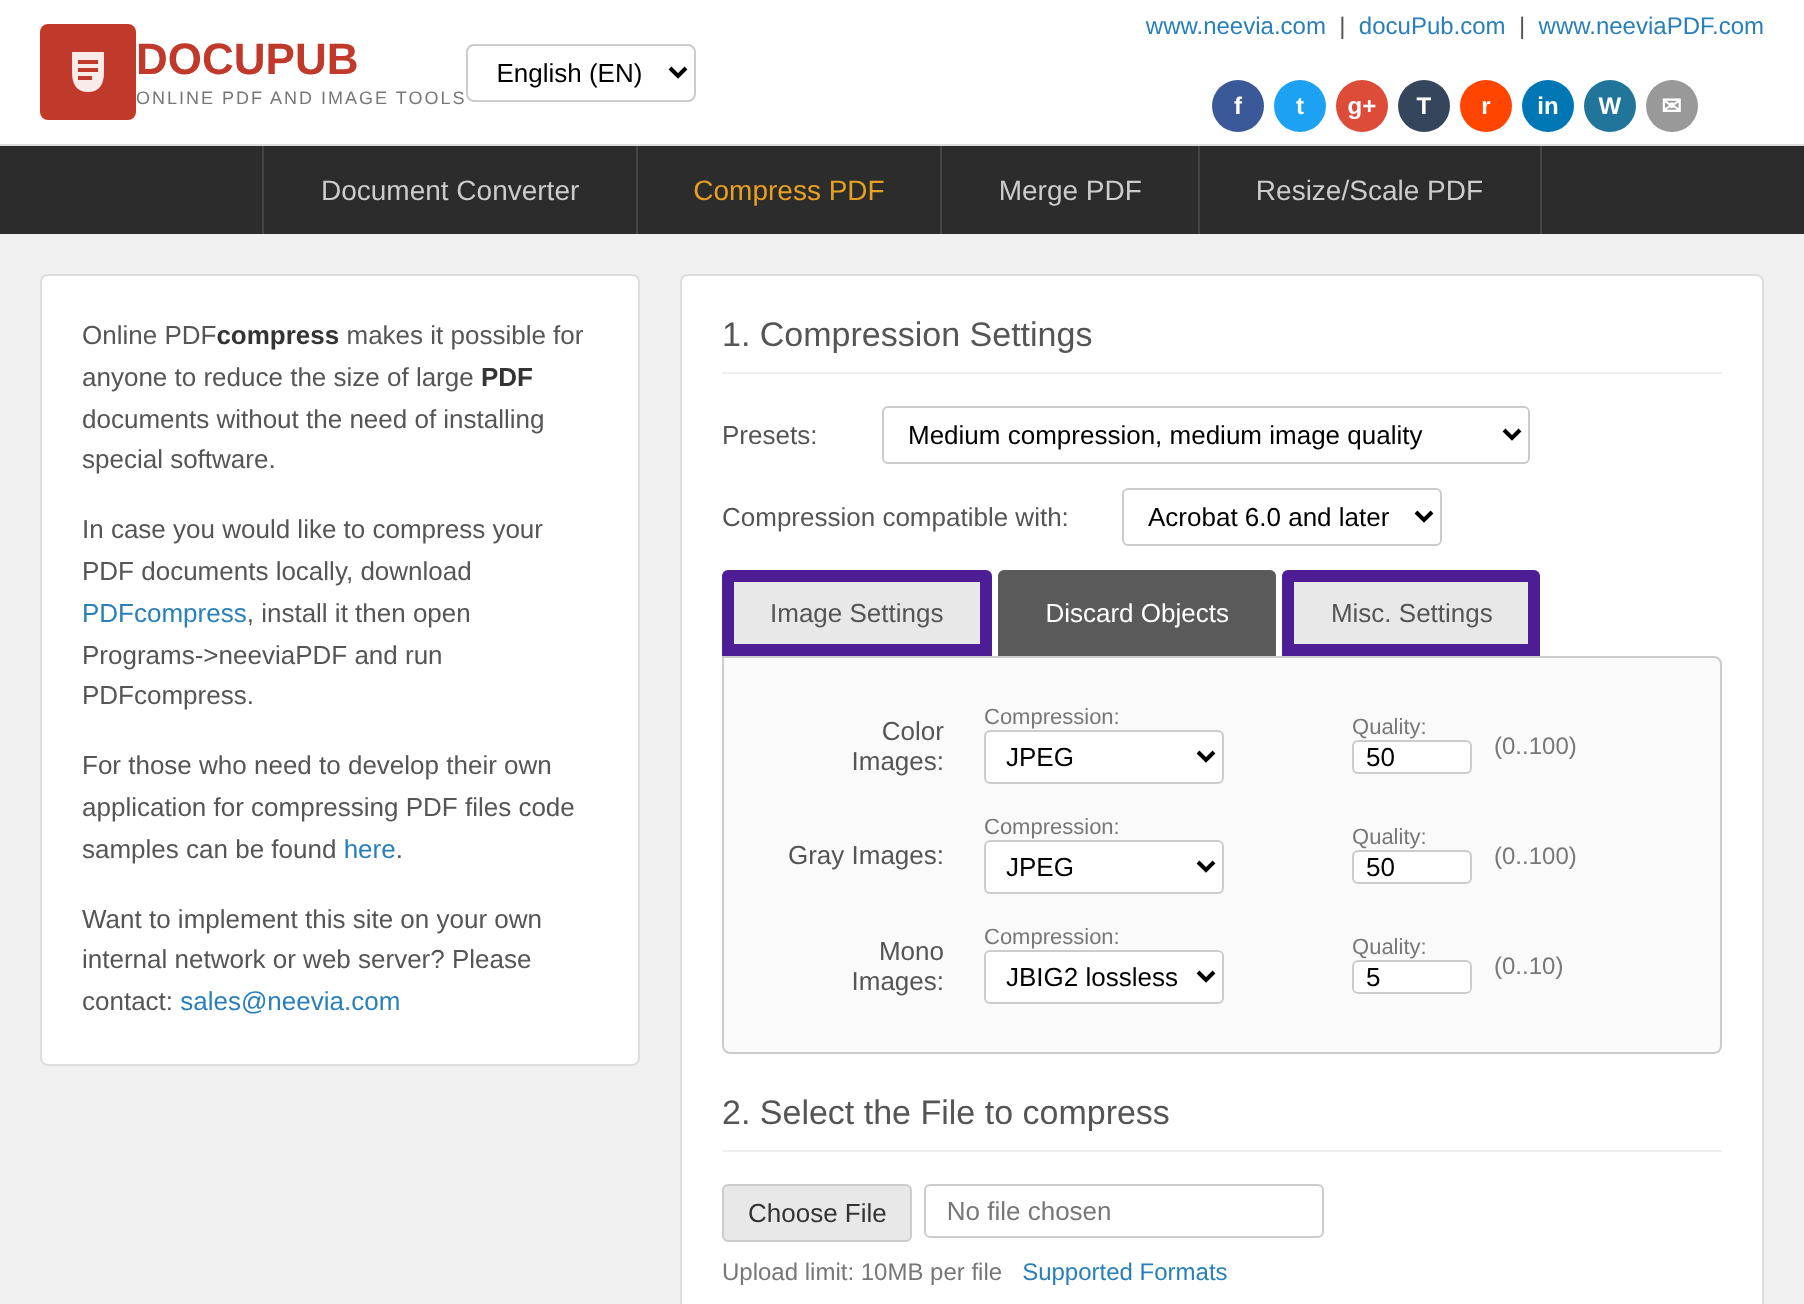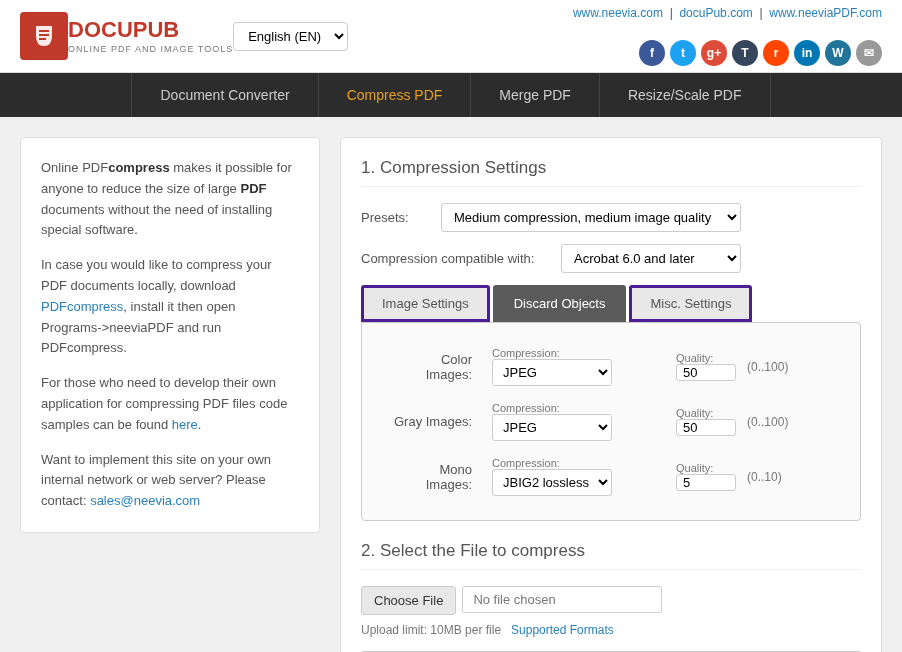--- a/index.html
+++ b/index.html
@@ -25,21 +25,21 @@
     }
     .logo-img svg { width: 40px; height: 40px; }
     .logo-text { line-height: 1.2; }
     .logo-text .brand { font-size: 22px; font-weight: bold; color: #333; }
     .logo-text .brand span { color: #c0392b; }
     .logo-text .tagline { font-size: 9px; color: #777; letter-spacing: 1px; text-transform: uppercase; }
     .lang-select {
       border: 1px solid #ccc; border-radius: 4px; padding: 5px 10px;
       font-size: 13px; background: #fff; cursor: pointer;
     }
-    .top-right { display: flex; flex-direction: column; align-items: flex-end; gap: 20px; }
+    .top-right { display: flex; flex-direction: column; align-items: center; gap: 20px; }
     .top-links { font-size: 12px; color: #555; }
     .top-links a { color: #2980b9; text-decoration: none; }
     .social-icons { display: flex; gap: 5px; }
     .social-icon {
       width: 26px; height: 26px; border-radius: 50%;
       display: flex; align-items: center; justify-content: center;
       color: #fff; font-size: 12px; font-weight: bold; cursor: pointer;
       text-decoration: none;
     }
 
@@ -101,27 +101,27 @@
     
     .form-row {
       display: flex; align-items: center; margin-bottom: 12px;
     }
     .form-label { width: 80px; font-size: 13px; color: #555; flex-shrink: 0; }
     .form-label-compat { width: 200px; font-size: 13px; color: #555; flex-shrink: 0; }
     .form-select {
       border: 1px solid #ccc; border-radius: 3px; padding: 5px 8px;
       font-size: 13px; background: #fff; cursor: pointer;
     }
-    .form-select-wide { width: 300px; }
-    .form-select-compat { width: 180px; }
+    .form-select-wide { width: 324px; }
+    .form-select-compat { width: 160px; }
 
     
     .tabs { display: flex; gap: 0; margin-bottom: 0; }
     .tab-btn {
-      padding: 8px 18px; border: 3px solid #4c1d95; background: #e8e8e8;
+      padding: 8px 18px; border: 6px solid #4c1d95; background: #e8e8e8;
       cursor: pointer; font-size: 13px; color: #555;
       border-radius: 3px 3px 0 0; margin-right: 3px;
     }
     .tab-btn.active { background: #5a5a5a; color: #fff; border-color: #5a5a5a; }
 
     
     .tab-content {
       border: 1px solid #ccc; border-radius: 0 4px 4px 4px;
       padding: 16px 20px; background: #fafafa;
     }

